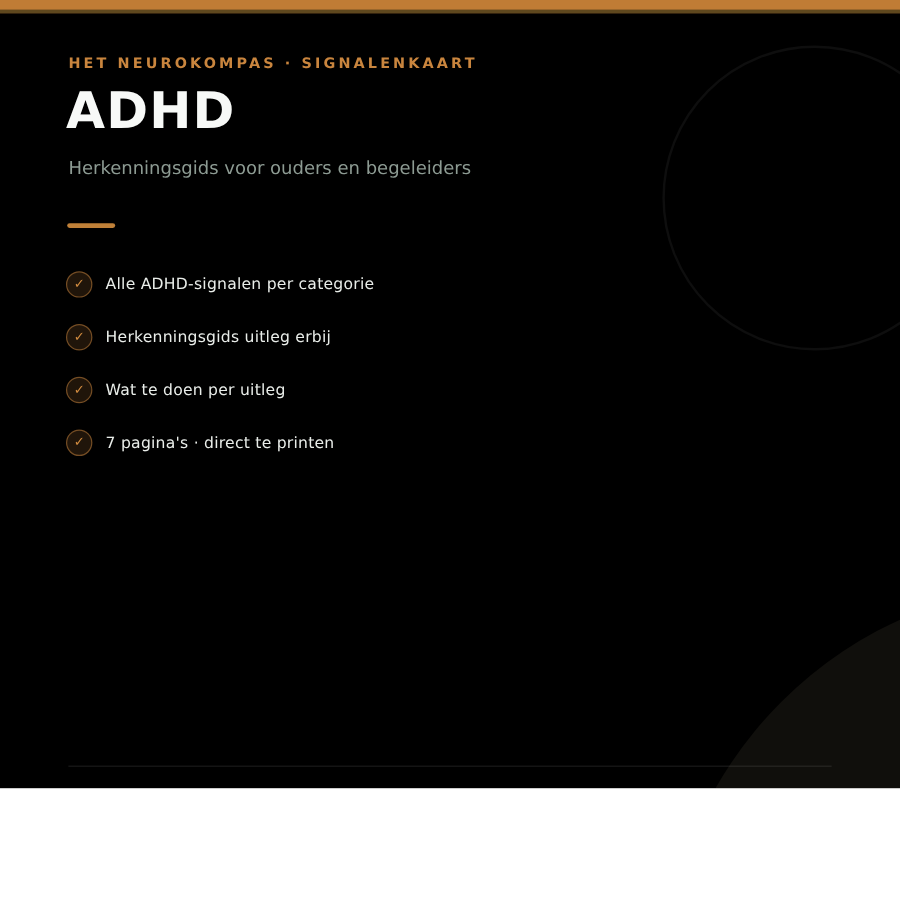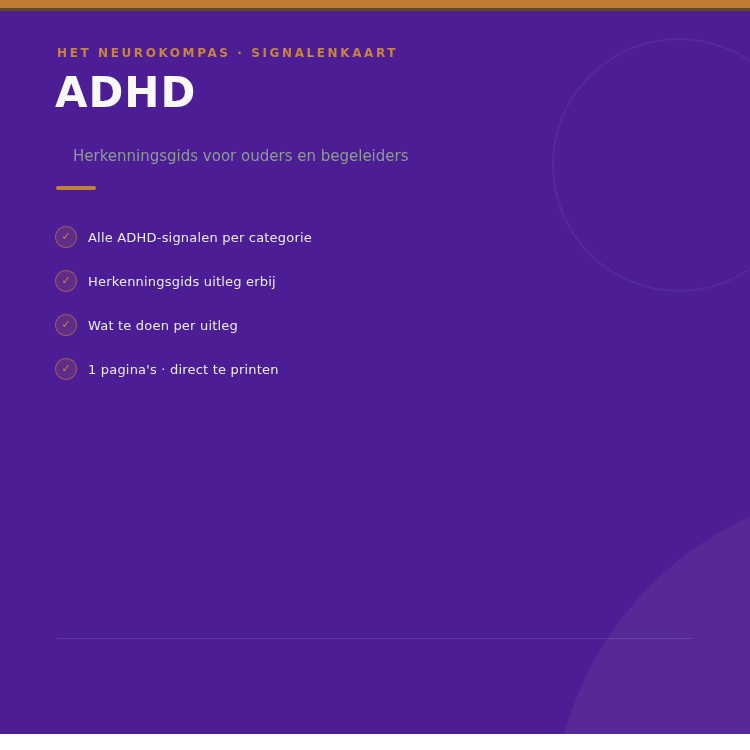--- a/index.html
+++ b/index.html
@@ -4,22 +4,22 @@
 <style>
   html, body {
     margin: 0;
     padding: 0;
     background: #ffffff;
     font-family: "DejaVu Sans", "Liberation Sans", sans-serif;
   }
   .card {
     position: relative;
     width: 750px;
-    height: 734px;
-    background: #4c1d95;
+    height: 657px;
+    background: #000000;
     overflow: hidden;
   }
   
   .top-bar {
     position: absolute;
     top: 0; left: 0; right: 0;
     height: 8px;
     background: #c07c35;
     border-bottom: 3px solid #5f481e;
     z-index: 3;
@@ -59,21 +59,21 @@
     font-size: 42px;
     line-height: 42px;
     font-weight: 800;
     letter-spacing: 1px;
     color: #f7f9f7;
     z-index: 2;
   }
   .subtitle {
     position: absolute;
     left: 57px; top: 131px;
-    margin: 16px;
+    margin: 0;
     font-size: 15px;
     color: #8d9b93;
     z-index: 2;
     white-space: nowrap;
   }
   .accent-rule {
     position: absolute;
     left: 56px; top: 186px;
     width: 40px; height: 4px;
     border-radius: 2px;
@@ -166,18 +166,18 @@
     <li class="feature">
       <span class="check">✓</span>
       <span class="feature-label">Herkenningsgids uitleg erbij</span>
     </li>
     <li class="feature">
       <span class="check">✓</span>
       <span class="feature-label">Wat te doen per uitleg</span>
     </li>
     <li class="feature">
       <span class="check">✓</span>
-      <span class="feature-label">1 pagina's · direct te printen</span>
+      <span class="feature-label">7 pagina's · direct te printen</span>
     </li>
   </ul>
 
   <div class="footer-divider"></div>
 </div>
 
 </body></html>

